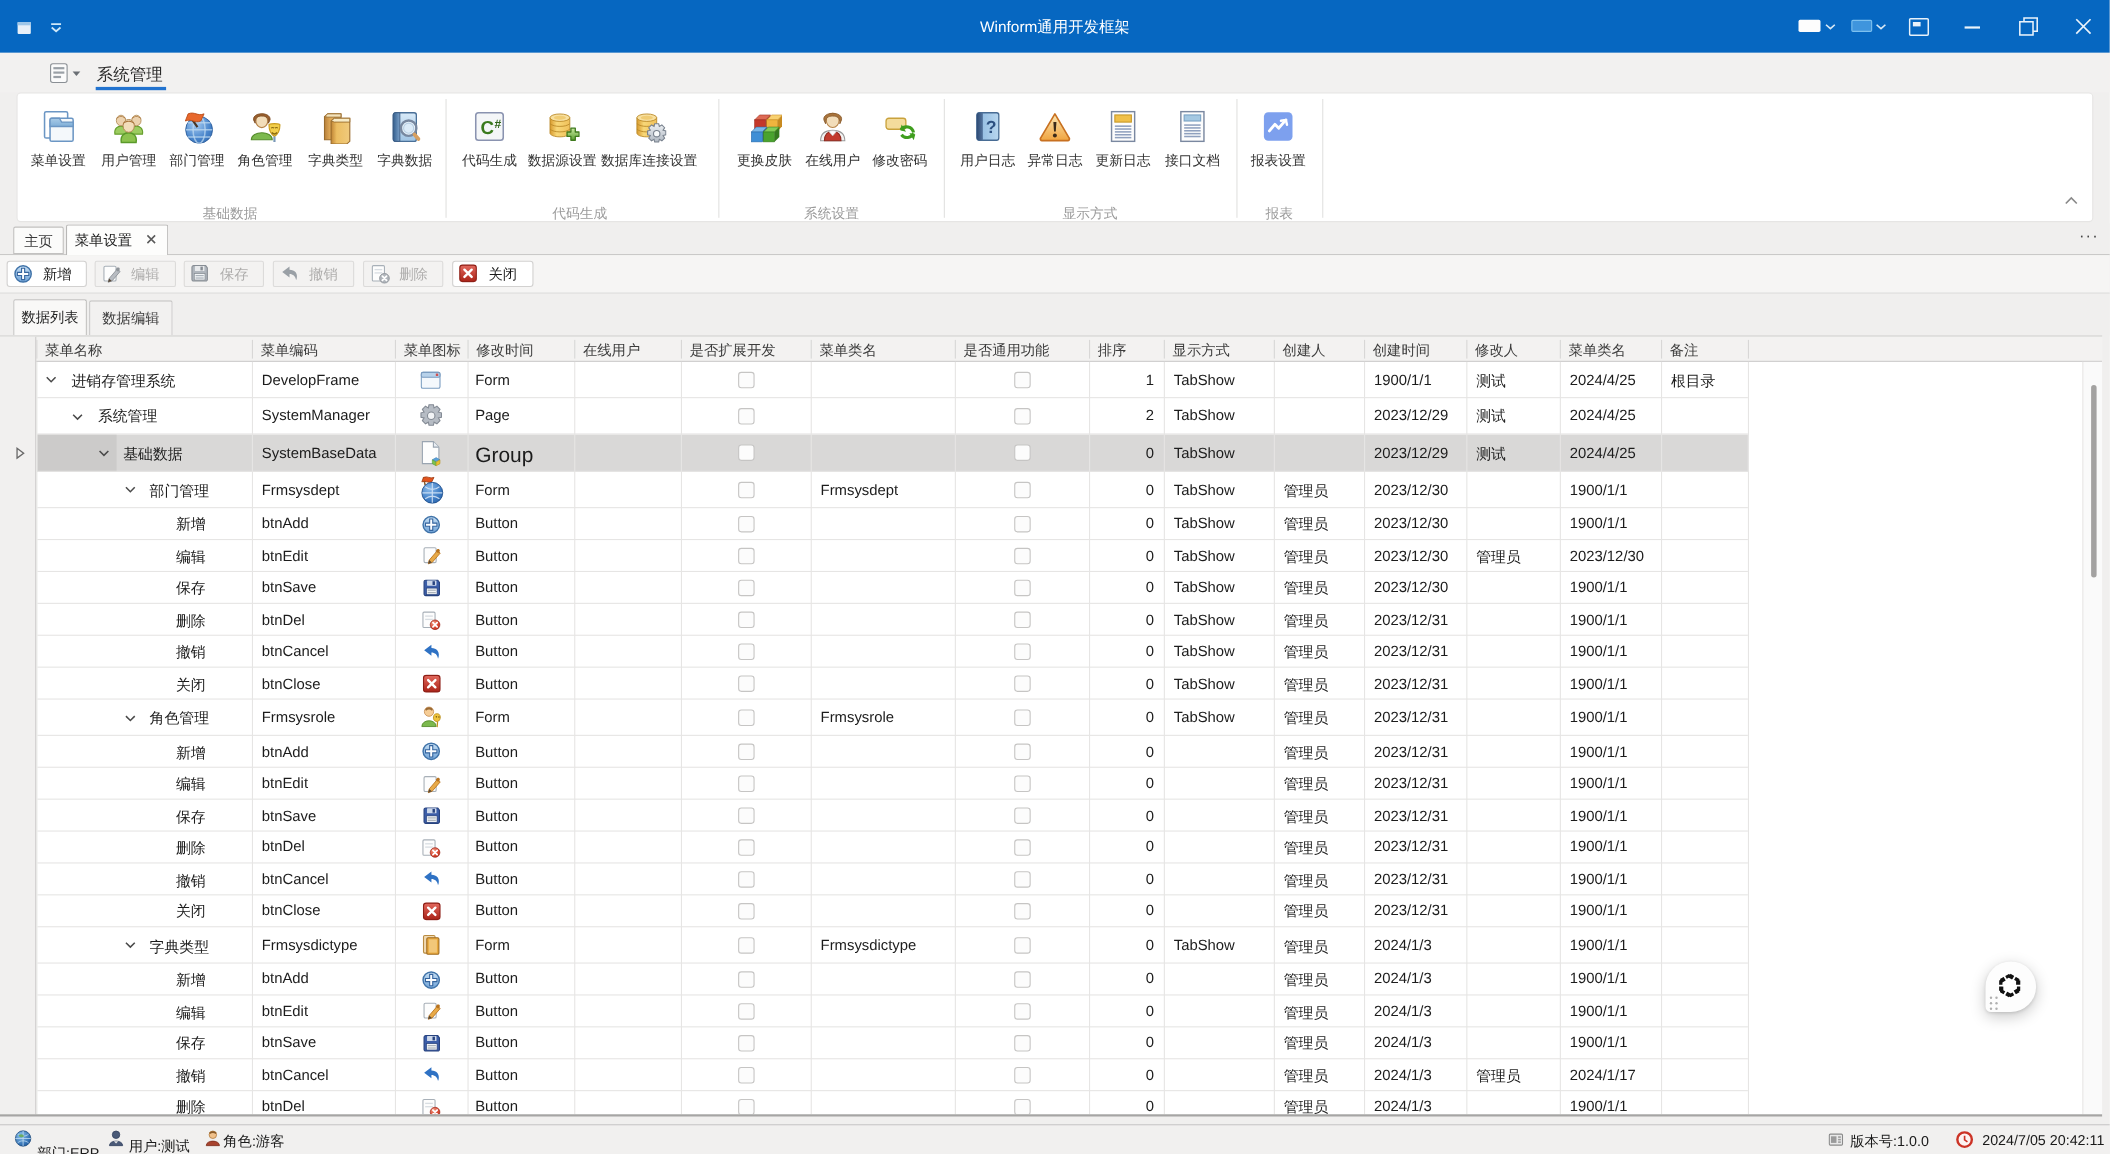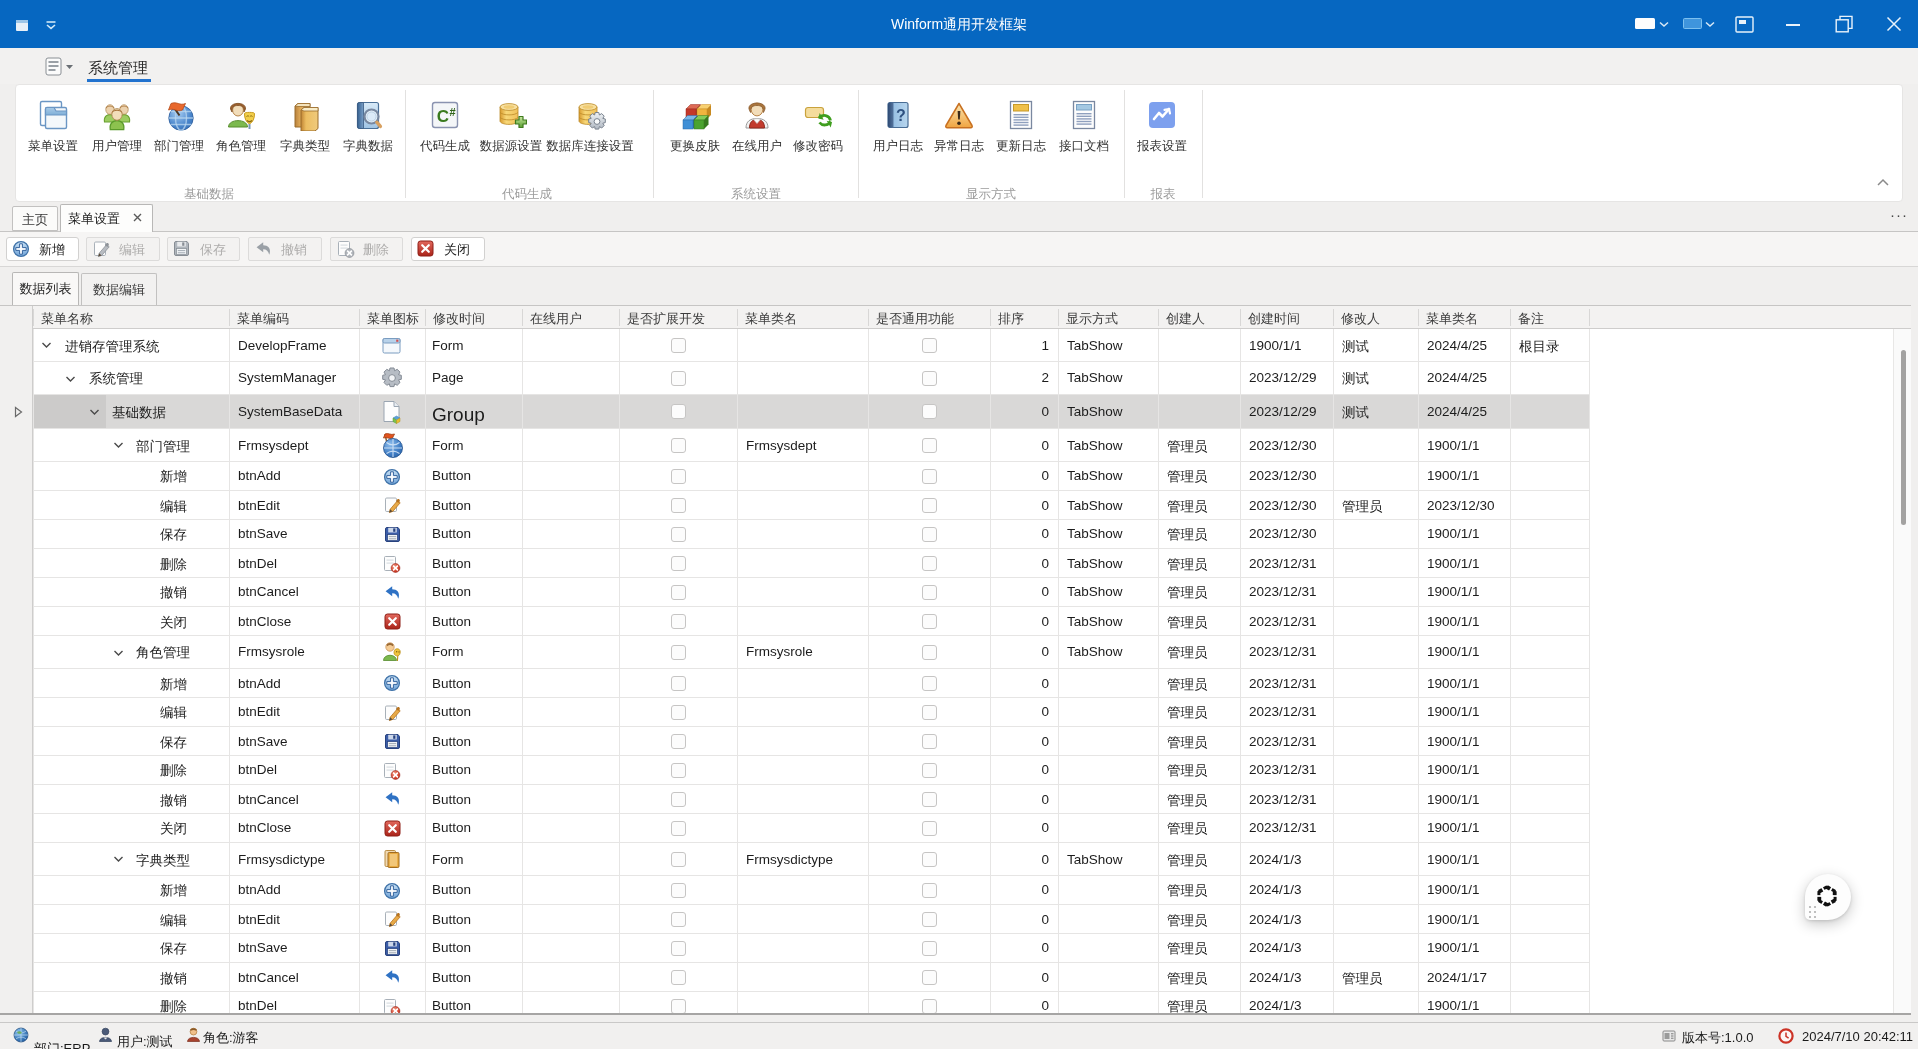--- a/index.html
+++ b/index.html
@@ -1016,13 +1016,13 @@
         <rect x="2.5" y="4" width="5" height="6" fill="#9a9a9a"></rect>
         <rect x="9" y="4" width="2.5" height="1.4" fill="#9a9a9a"></rect>
         <rect x="9" y="6.3" width="2.5" height="1.4" fill="#9a9a9a"></rect>
         <rect x="9" y="8.6" width="2.5" height="1.4" fill="#9a9a9a"></rect>
       </svg></div>
 <div class="t" style="left:1682px;top:6px;font-size:13px;color:#1a1a1a">版本号:1.0.0</div>
 <div class="abs" style="left:1778px;top:5px;width:16px;height:16px"><svg width="16" height="16" viewBox="0 0 16 16" style="">
         <circle cx="8" cy="8" r="6.6" fill="#fdf4f3" stroke="#cc3326" stroke-width="2.2"></circle>
         <path d="M8 4.5 v3.8 l2.6 1.8" fill="none" stroke="#cc3326" stroke-width="1.5"></path>
       </svg></div>
-<div class="t" style="left:1802px;top:6px;font-size:13px;color:#1a1a1a">2024/7/10 20:42:11</div>
+<div class="t" style="left:1802px;top:6px;font-size:13px;color:#1a1a1a">2024/7/05 20:42:11</div>
 </div>
 </body></html>

